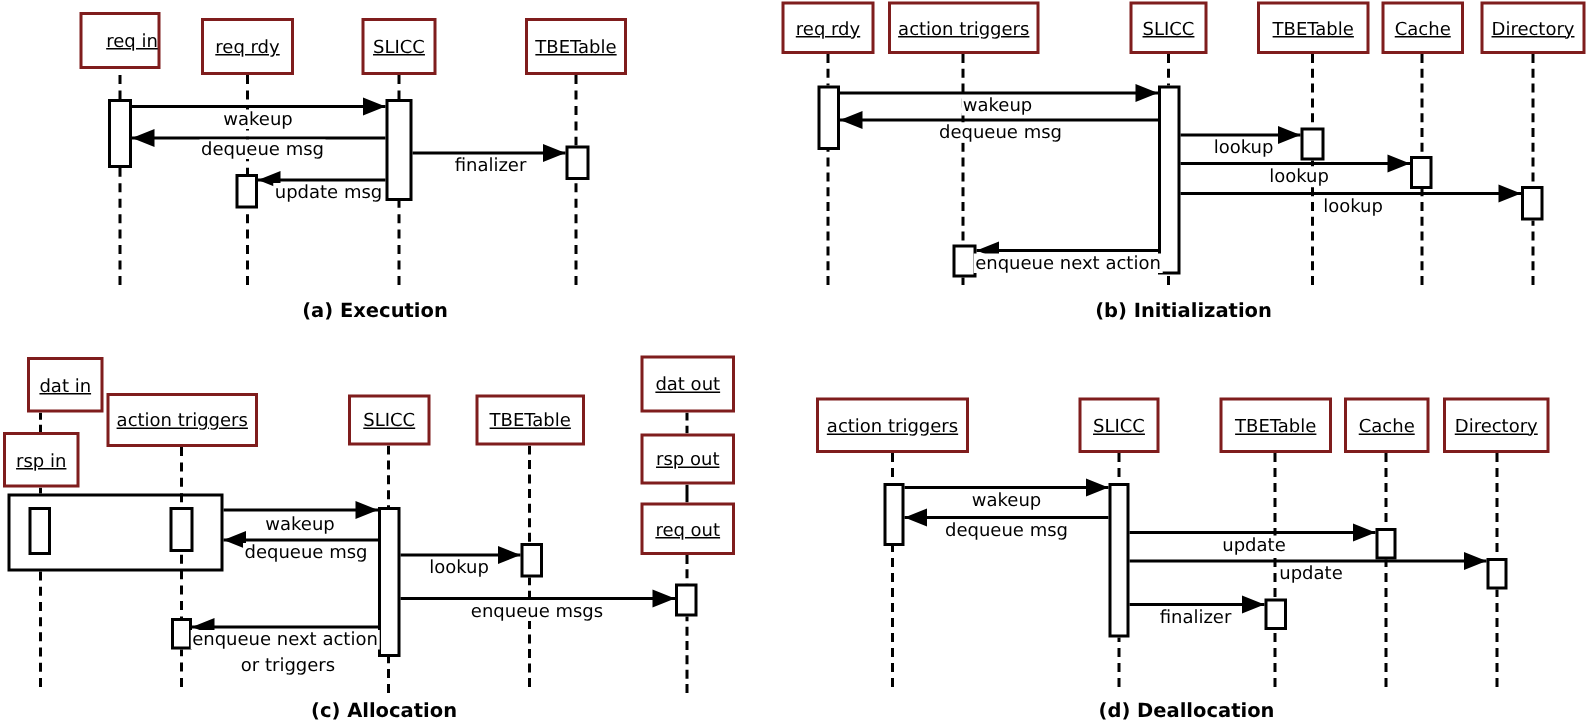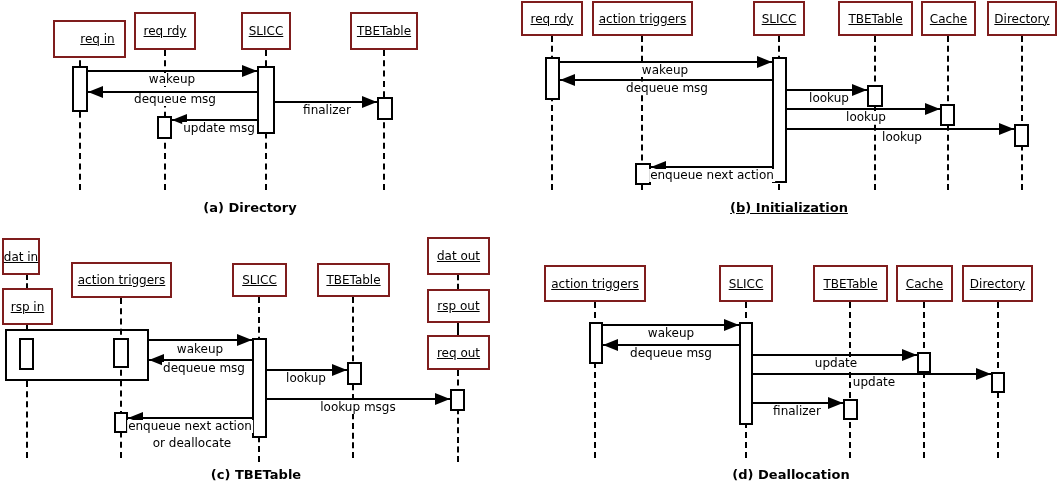--- a/index.html
+++ b/index.html
@@ -40,33 +40,33 @@
       <div class="abs msg-label" style="left: 172px; top: 73px;">wakeup</div>
       <div class="abs msg-line" style="left: 88px; top: 91px; width: 169px;"></div>
       <div class="abs arrow left" style="left: 88px; top: 86px;"></div>
       <div class="abs msg-label" style="left: 175px; top: 93px;">dequeue msg</div>
       <div class="abs msg-line" style="left: 275px; top: 101px; width: 102px;"></div>
       <div class="abs arrow right" style="left: 362px; top: 96px;"></div>
       <div class="abs msg-label" style="left: 327px; top: 104px;">finalizer</div>
       <div class="abs msg-line" style="left: 172px; top: 119px; width: 85px;"></div>
       <div class="abs arrow left" style="left: 172px; top: 114px;"></div>
       <div class="abs msg-label" style="left: 219px; top: 122px;">update msg</div>
-      <div class="abs actor" style="left: 53px; top: 20px; width: 73px; height: 38px; padding-left: 16px;">
+      <div class="abs actor" style="left: 53px; top: 8px; width: 54px; height: 38px; padding-left: 16px;">
         <span>req in</span>
       </div>
       <div class="abs actor" style="left: 134px; top: 12px; width: 62px; height: 38px;">
         <span>req rdy</span>
       </div>
       <div class="abs actor" style="left: 241px; top: 12px; width: 50px; height: 38px;">
         <span>SLICC</span>
       </div>
       <div class="abs actor" style="left: 350px; top: 12px; width: 68px; height: 38px;">
         <span>TBETable</span>
       </div>
-      <div class="abs caption" style="left: 250px; top: 200px;">(a) Directory</div>
+      <div class="abs caption" style="left: 250px; top: 200px;">(a) Execution</div>
     </div>
     <div>
       <div class="abs lifeline" style="left: 551px; top: 36px; height: 154px;"></div>
       <div class="abs lifeline" style="left: 641px; top: 36px; height: 154px;"></div>
       <div class="abs lifeline" style="left: 778px; top: 36px; height: 154px;"></div>
       <div class="abs lifeline" style="left: 874px; top: 36px; height: 154px;"></div>
       <div class="abs lifeline" style="left: 947px; top: 36px; height: 154px;"></div>
       <div class="abs lifeline" style="left: 1021px; top: 36px; height: 154px;"></div>
       <div class="abs activation" style="left: 545px; top: 57px; width: 15px; height: 43px;"></div>
       <div class="abs activation" style="left: 772px; top: 57px; width: 15px; height: 126px;"></div>
@@ -103,21 +103,21 @@
       </div>
       <div class="abs actor" style="left: 838px; top: 1px; width: 75px; height: 35px;">
         <span>TBETable</span>
       </div>
       <div class="abs actor" style="left: 921px; top: 1px; width: 55px; height: 35px;">
         <span>Cache</span>
       </div>
       <div class="abs actor" style="left: 987px; top: 1px; width: 70px; height: 35px;">
         <span>Directory</span>
       </div>
-      <div class="abs caption" style="left: 789px; top: 200px; text-decoration: underline;">(b) Initialization</div>
+      <div class="abs caption" style="left: 789px; top: 200px;">(b) Initialization</div>
     </div>
     <div>
       <div class="abs lifeline" style="left: 26px; top: 275px; height: 13px;"></div>
       <div class="abs lifeline" style="left: 26px; top: 325px; height: 4px;"></div>
       <div class="abs lifeline" style="left: 26px; top: 381px; height: 77px;"></div>
       <div class="abs lifeline" style="left: 120px; top: 298px; height: 160px;"></div>
       <div class="abs lifeline" style="left: 258px; top: 297px; height: 165px;"></div>
       <div class="abs lifeline" style="left: 352px; top: 297px; height: 161px;"></div>
       <div class="abs lifeline" style="left: 457px; top: 275px; height: 14px;"></div>
       <div class="abs lifeline" style="left: 457px; top: 323px; height: 12px;"></div>
@@ -133,26 +133,26 @@
       <div class="abs arrow right" style="left: 237px; top: 334px;"></div>
       <div class="abs msg-label" style="left: 200px; top: 343px;">wakeup</div>
       <div class="abs msg-line" style="left: 149px; top: 359px; width: 103px;"></div>
       <div class="abs arrow left" style="left: 149px; top: 354px;"></div>
       <div class="abs msg-label" style="left: 204px; top: 362px;">dequeue msg</div>
       <div class="abs msg-line" style="left: 267px; top: 369px; width: 80px;"></div>
       <div class="abs arrow right" style="left: 332px; top: 364px;"></div>
       <div class="abs msg-label" style="left: 306px; top: 372px;">lookup</div>
       <div class="abs msg-line" style="left: 267px; top: 398px; width: 183px;"></div>
       <div class="abs arrow right" style="left: 435px; top: 393px;"></div>
-      <div class="abs msg-label" style="left: 358px; top: 401px;">lookup msgs</div>
+      <div class="abs msg-label" style="left: 358px; top: 401px;">enqueue msgs</div>
       <div class="abs msg-line" style="left: 128px; top: 417px; width: 124px;"></div>
       <div class="abs arrow left" style="left: 128px; top: 412px;"></div>
       <div class="abs msg-label" style="left: 190px; top: 420px;">enqueue next action</div>
-      <div class="abs msg-label" style="left: 192px; top: 437px;">or deallocate</div>
-      <div class="abs actor" style="left: 2px; top: 238px; width: 38px; height: 37px;">
+      <div class="abs msg-label" style="left: 192px; top: 437px;">or triggers</div>
+      <div class="abs actor" style="left: 18px; top: 238px; width: 51px; height: 37px;">
         <span>dat in</span>
       </div>
       <div class="abs actor" style="left: 2px; top: 288px; width: 51px; height: 37px;">
         <span>rsp in</span>
       </div>
       <div class="abs actor" style="left: 71px; top: 262px; width: 101px; height: 36px;">
         <span>action triggers</span>
       </div>
       <div class="abs actor" style="left: 232px; top: 263px; width: 55px; height: 34px;">
         <span>SLICC</span>
@@ -162,21 +162,21 @@
       </div>
       <div class="abs actor" style="left: 427px; top: 237px; width: 63px; height: 38px;">
         <span>dat out</span>
       </div>
       <div class="abs actor" style="left: 427px; top: 289px; width: 63px; height: 34px;">
         <span>rsp out</span>
       </div>
       <div class="abs actor" style="left: 427px; top: 335px; width: 63px; height: 35px;">
         <span>req out</span>
       </div>
-      <div class="abs caption" style="left: 256px; top: 467px;">(c) TBETable</div>
+      <div class="abs caption" style="left: 256px; top: 467px;">(c) Allocation</div>
     </div>
     <div>
       <div class="abs lifeline" style="left: 594px; top: 302px; height: 156px;"></div>
       <div class="abs lifeline" style="left: 745px; top: 302px; height: 156px;"></div>
       <div class="abs lifeline" style="left: 849px; top: 302px; height: 156px;"></div>
       <div class="abs lifeline" style="left: 923px; top: 302px; height: 156px;"></div>
       <div class="abs lifeline" style="left: 997px; top: 302px; height: 156px;"></div>
       <div class="abs activation" style="left: 589px; top: 322px; width: 14px; height: 42px;"></div>
       <div class="abs activation" style="left: 739px; top: 322px; width: 14px; height: 103px;"></div>
       <div class="abs activation" style="left: 917px; top: 352px; width: 14px; height: 21px;"></div>

